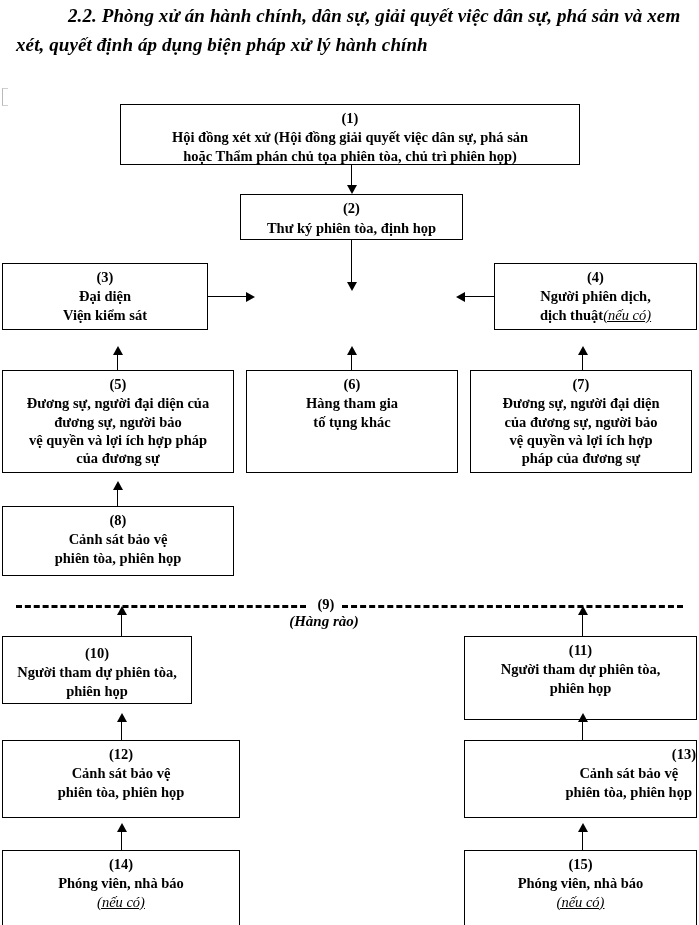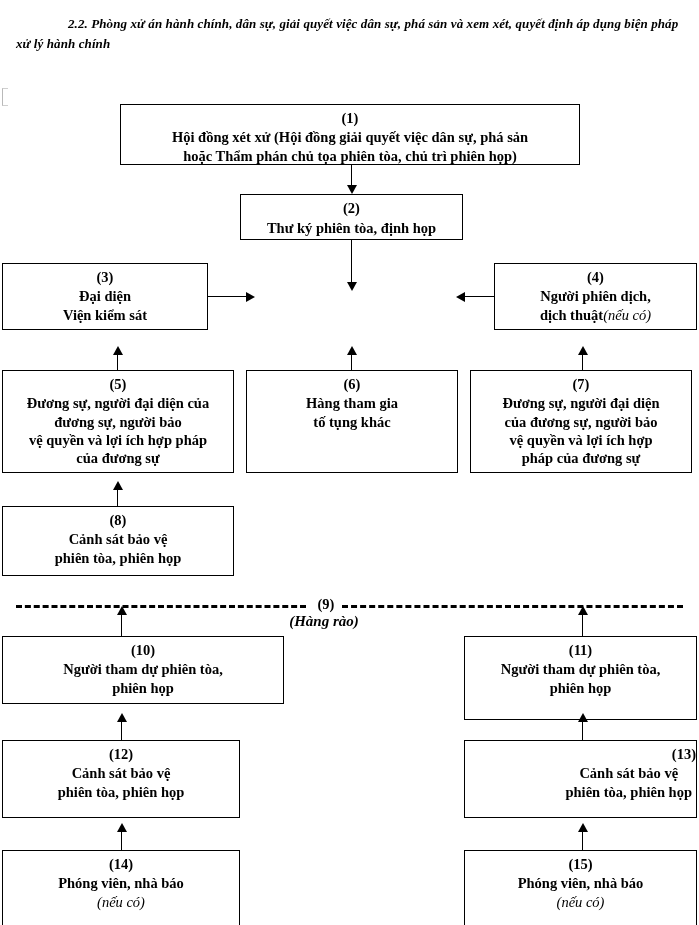--- a/index.html
+++ b/index.html
@@ -20,23 +20,23 @@
     position: absolute;
     left: 0; top: 0;
     width: 699px;
     height: 925px;
   }
 
   
   .heading {
     position: absolute;
     left: 16px;
-    top: 14px;
+    top: 1px;
     width: 668px;
-    font-size: 13px;
+    font-size: 19px;
     font-weight: bold;
     font-style: italic;
     line-height: 1.55;
     text-indent: 52px;
     letter-spacing: 0.1px;
   }
 
   
   .margin-mark {
     position: absolute;
@@ -72,20 +72,21 @@
     margin-bottom: 1px;
   }
   .box .txt {
     font-weight: bold;
     padding: 0 4px;
     white-space: pre-line;
   }
   .box .note {
     font-style: italic;
     font-weight: normal;
+    text-decoration: underline;
   }
   .box .txt.inline-note .note {
     font-weight: normal;
   }
 
   
   .vline {
     position: absolute;
     width: 0;
     border-left: 1.6px solid #000000;
@@ -227,21 +228,21 @@
   </div>
 
   <div class="vline" style="left:117px; top:490px; height:16px;"></div>
   <div class="arrow arrow-up" style="left:113px; top:481px;"></div>
 
   <div class="fence-line" style="left:16px; top:605px; width:290px;"></div>
   <div class="fence-num" style="left:306px; top:597px; width:36px;">(9)</div>
   <div class="fence-line" style="left:342px; top:605px; width:341px;"></div>
   <div class="fence-label" style="left:264px; top:614px; width:120px;">(Hàng rào)</div>
 
-  <div class="box" style="left:2px; top:636px; width:282px; height:68px;">
+  <div class="box" style="left:2px; top:636px; width:190px; height:68px;justify-content:center;">
     <span class="num">(10)</span>
     <span class="txt">Người tham dự phiên tòa,
 phiên họp</span>
   </div>
 
   <div class="vline" style="left:121px; top:614px; height:22px;"></div>
   <div class="arrow arrow-up" style="left:117px; top:606px;"></div>
 
   <div class="box" style="left:464px; top:636px; width:233px; height:84px;">
     <span class="num">(11)</span>

